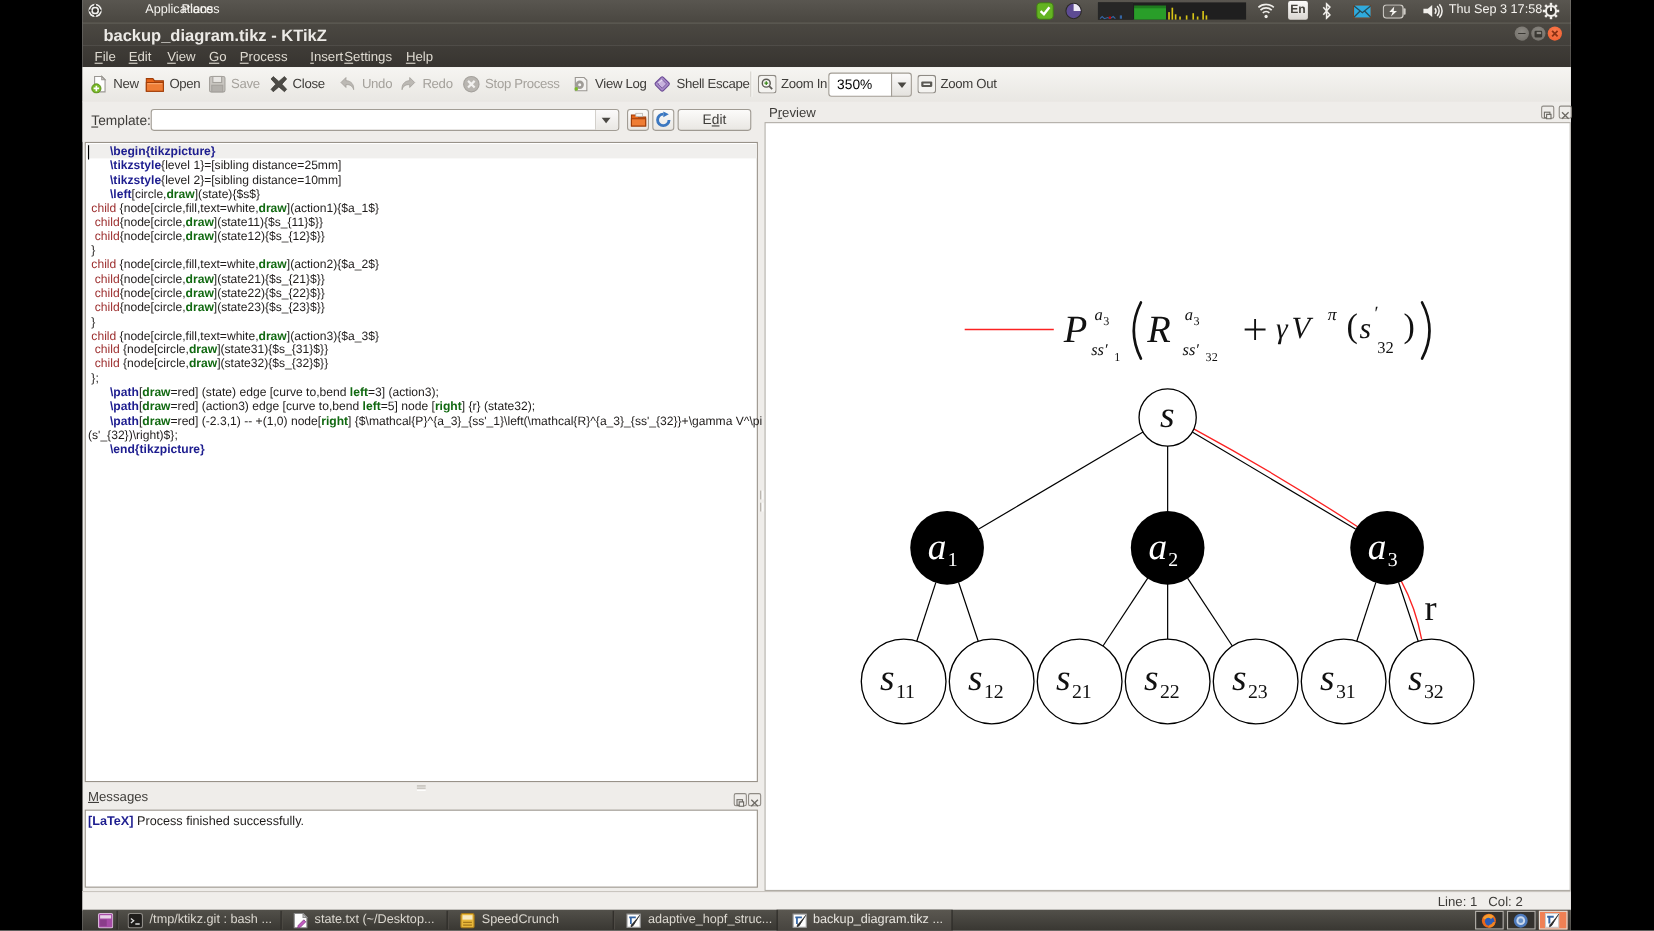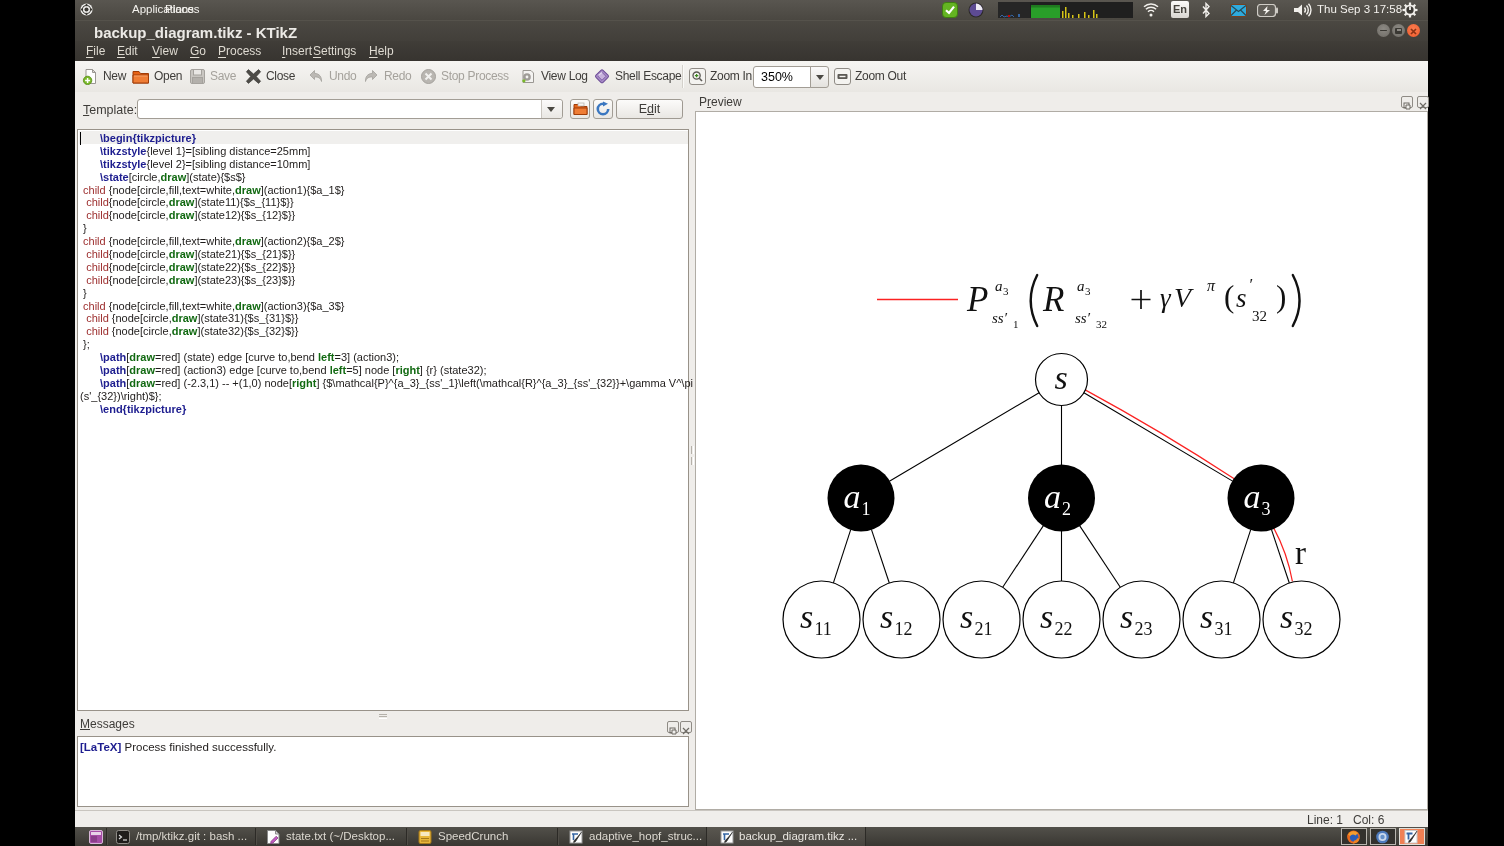--- a/index.html
+++ b/index.html
@@ -241,21 +241,21 @@
         </svg></div>
     <div id="editbtn">E<u>d</u>it</div>
   </div>
   <div id="editor">
     <div id="curline"></div>
     <div id="cursor"></div>
     <div id="code">
         <div><span class="k">\begin{tikzpicture}</span></div>
 <div><span class="k">\tikzstyle</span>{level 1}=[sibling distance=25mm]</div>
 <div><span class="k">\tikzstyle</span>{level 2}=[sibling distance=10mm]</div>
-<div><span class="k">\state</span>[circle,<span class="g">draw</span>](state){$s$}</div>
+<div><span class="k">\left</span>[circle,<span class="g">draw</span>](state){$s$}</div>
 <div> <span class="c">child</span> {node[circle,fill,text=white,<span class="g">draw</span>](action1){$a_1$}</div>
 <div>  <span class="c">child</span>{node[circle,<span class="g">draw</span>](state11){$s_{11}$}}</div>
 <div>  <span class="c">child</span>{node[circle,<span class="g">draw</span>](state12){$s_{12}$}}</div>
 <div> }</div>
 <div> <span class="c">child</span> {node[circle,fill,text=white,<span class="g">draw</span>](action2){$a_2$}</div>
 <div>  <span class="c">child</span>{node[circle,<span class="g">draw</span>](state21){$s_{21}$}}</div>
 <div>  <span class="c">child</span>{node[circle,<span class="g">draw</span>](state22){$s_{22}$}}</div>
 <div>  <span class="c">child</span>{node[circle,<span class="g">draw</span>](state23){$s_{23}$}}</div>
 <div> }</div>
 <div> <span class="c">child</span> {node[circle,fill,text=white,<span class="g">draw</span>](action3){$a_3$}</div>
@@ -377,21 +377,21 @@
       <text x="504" y="515.5" font-size="34">s</text>
           <text x="518.5" y="522.5" font-size="18" font-style="normal">31</text>
       <text x="584" y="515.5" font-size="34">s</text>
           <text x="598.5" y="522.5" font-size="18" font-style="normal">32</text>
       <text x="599" y="451.5" font-size="33" font-style="normal">r</text>
     </g>
   </svg>
   </div>
   <div id="statusbar">
       <span style="position:absolute;left:1232px;top:2px;">Line: 1</span>
-      <span style="position:absolute;left:1278px;top:2px;">Col: 6</span>
+      <span style="position:absolute;left:1278px;top:2px;">Col: 2</span>
     </div>
   <div id="taskbar">
     <svg class="abs" style="left:14px;top:2.5px" width="14" height="14">
         <rect x="0.5" y="0.5" width="13" height="13" rx="1.5" fill="#a64ca6" stroke="#d8b6d8"></rect>
         <rect x="2" y="2" width="10" height="3" fill="#e8d2e8"></rect>
         <rect x="2" y="6" width="6" height="6" fill="#8a3d8a"></rect>
       </svg>
     <div class="tsep" style="left:31px;"></div>
     <svg class="abs" style="left:41px;top:2.5px" width="14" height="14">
         <rect x="0.5" y="0.5" width="13" height="13" rx="2" fill="#1f1d1b" stroke="#8f8c87"></rect>

